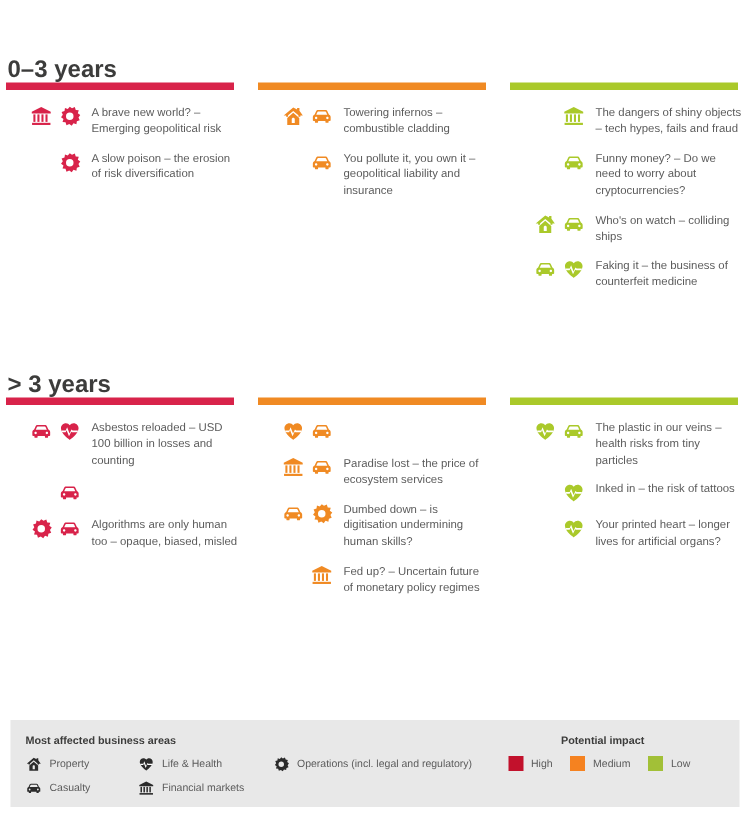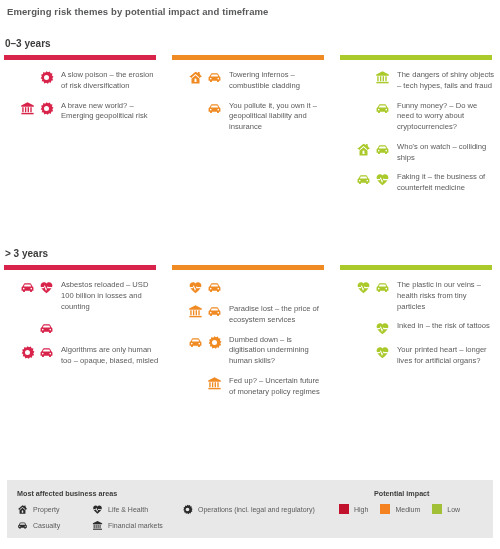--- a/index.html
+++ b/index.html
@@ -30,21 +30,21 @@
     color: #58595b;
     letter-spacing: 0.1px;
   }
 
   
   .tf-block { position: absolute; left: 0; width: 500px; }
   .tf-label {
     position: absolute;
     left: 5px;
     top: 0;
-    font-size: 10px;
+    font-size: 16px;
     font-weight: bold;
     color: #3c3c3b;
   }
   .cols {
     position: absolute;
     left: 0;
     top: 17px;
     width: 500px;
     display: flex;
   }
@@ -124,57 +124,56 @@
   .row1 { top: 24px; }
   .row2 { top: 40px; }
   .imp-row { left: 332px; top: 24px; gap: 12px; }
   .imp-item { display: flex; align-items: center; gap: 5px; }
 </style>
 </head>
 <body>
 
 <div class="page">
 
-  <div class="chart-title">Emerging risk themes by potential impact and timeframe</div>
 
   <div class="tf-block" id="tf-0" style="top:38px;">
       <div class="tf-label">0–3 years</div>
       <div class="cols">
         <div class="col c1">
           <div class="bar" style="background: rgb(216, 35, 74);"></div>
           <div class="items">
             <div class="item">
               <div class="icons">
                 <span class="ico">
                   <svg viewBox="0 0 24 24">
-                    <path fill="#d8234a" d="M12 1.8 9.9 4.2l-3-1 -.5 3.2 -3.1 1 1.3 3-1.9 2.6 2.6 1.9 -1 3.1 3.2.5 1 3 3-1.3 2.6 1.9 1.9-2.6 3.1 1 .5-3.2 3-1 -1.3-3 1.9-2.6 -2.6-1.9 1-3.1 -3.2-.5 -1-3 -3 1.3L12 1.8zm0 6.2a4 4 0 1 1 0 8 4 4 0 0 1 0-8z"></path>
-                  </svg>
-                </span>
-              </div>
-              <div class="item-text">A slow poison – the erosion of risk diversification</div>
-            </div>
-            <div class="item">
-              <div class="icons">
-                <span class="ico">
-                  <svg viewBox="0 0 24 24">
                     <path fill="#d8234a" d="M12 2 1.9 7.1v1.9h20.2V7.1L12 2z"></path>
                     <rect fill="#d8234a" x="3.6" y="10" width="2.2" height="8"></rect>
                     <rect fill="#d8234a" x="7.9" y="10" width="2.2" height="8"></rect>
                     <rect fill="#d8234a" x="12.2" y="10" width="2.2" height="8"></rect>
                     <rect fill="#d8234a" x="16.5" y="10" width="2.2" height="8"></rect>
                     <rect fill="#d8234a" x="2.2" y="19" width="19.6" height="2.3"></rect>
                   </svg>
                 </span>
                 <span class="ico">
                   <svg viewBox="0 0 24 24">
                     <path fill="#d8234a" d="M12 1.8 9.9 4.2l-3-1 -.5 3.2 -3.1 1 1.3 3-1.9 2.6 2.6 1.9 -1 3.1 3.2.5 1 3 3-1.3 2.6 1.9 1.9-2.6 3.1 1 .5-3.2 3-1 -1.3-3 1.9-2.6 -2.6-1.9 1-3.1 -3.2-.5 -1-3 -3 1.3L12 1.8zm0 6.2a4 4 0 1 1 0 8 4 4 0 0 1 0-8z"></path>
                   </svg>
                 </span>
               </div>
               <div class="item-text">A brave new world? – Emerging geopolitical risk</div>
+            </div>
+            <div class="item">
+              <div class="icons">
+                <span class="ico">
+                  <svg viewBox="0 0 24 24">
+                    <path fill="#d8234a" d="M12 1.8 9.9 4.2l-3-1 -.5 3.2 -3.1 1 1.3 3-1.9 2.6 2.6 1.9 -1 3.1 3.2.5 1 3 3-1.3 2.6 1.9 1.9-2.6 3.1 1 .5-3.2 3-1 -1.3-3 1.9-2.6 -2.6-1.9 1-3.1 -3.2-.5 -1-3 -3 1.3L12 1.8zm0 6.2a4 4 0 1 1 0 8 4 4 0 0 1 0-8z"></path>
+                  </svg>
+                </span>
+              </div>
+              <div class="item-text">A slow poison – the erosion of risk diversification</div>
             </div>
           </div>
         </div>
         <div class="col c2">
           <div class="bar" style="background: rgb(240, 138, 35);"></div>
           <div class="items">
             <div class="item">
               <div class="icons">
                 <span class="ico">
                   <svg viewBox="0 0 24 24">

